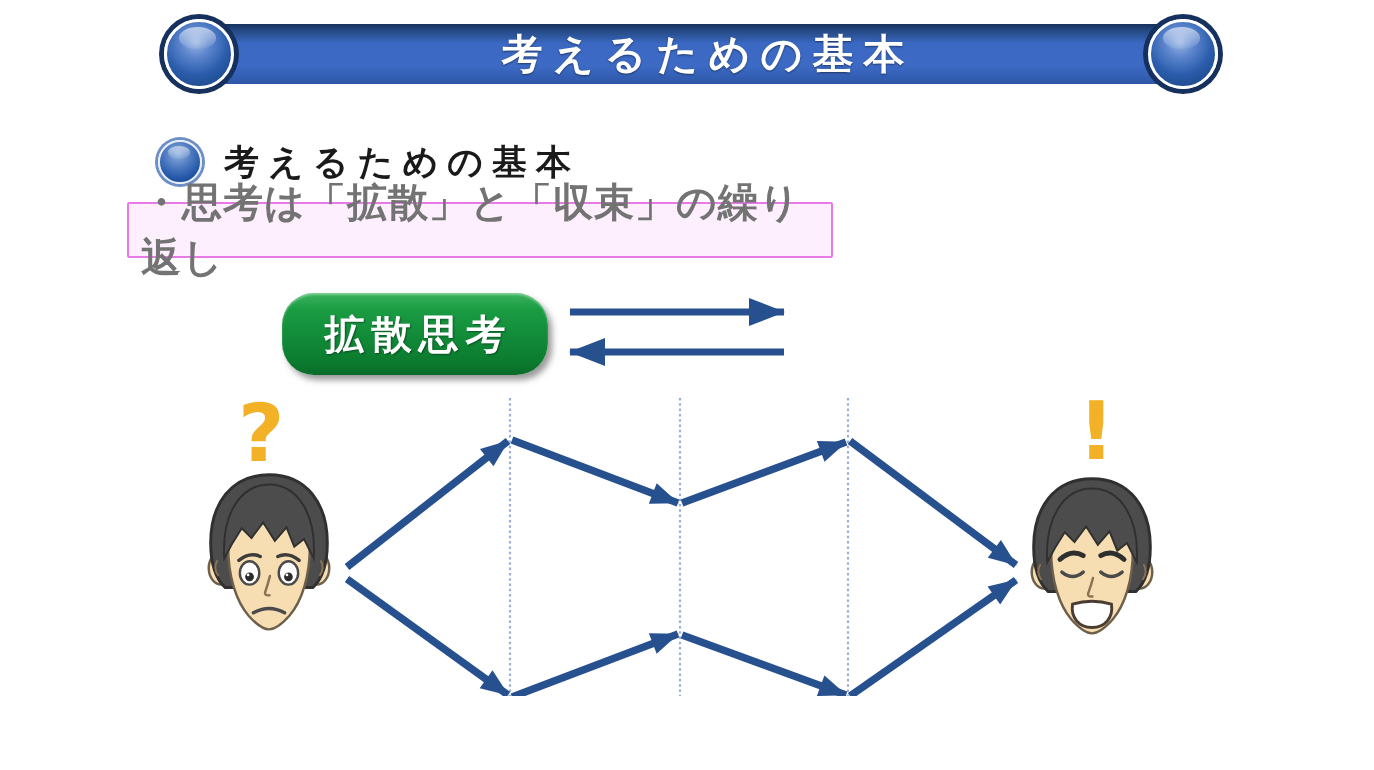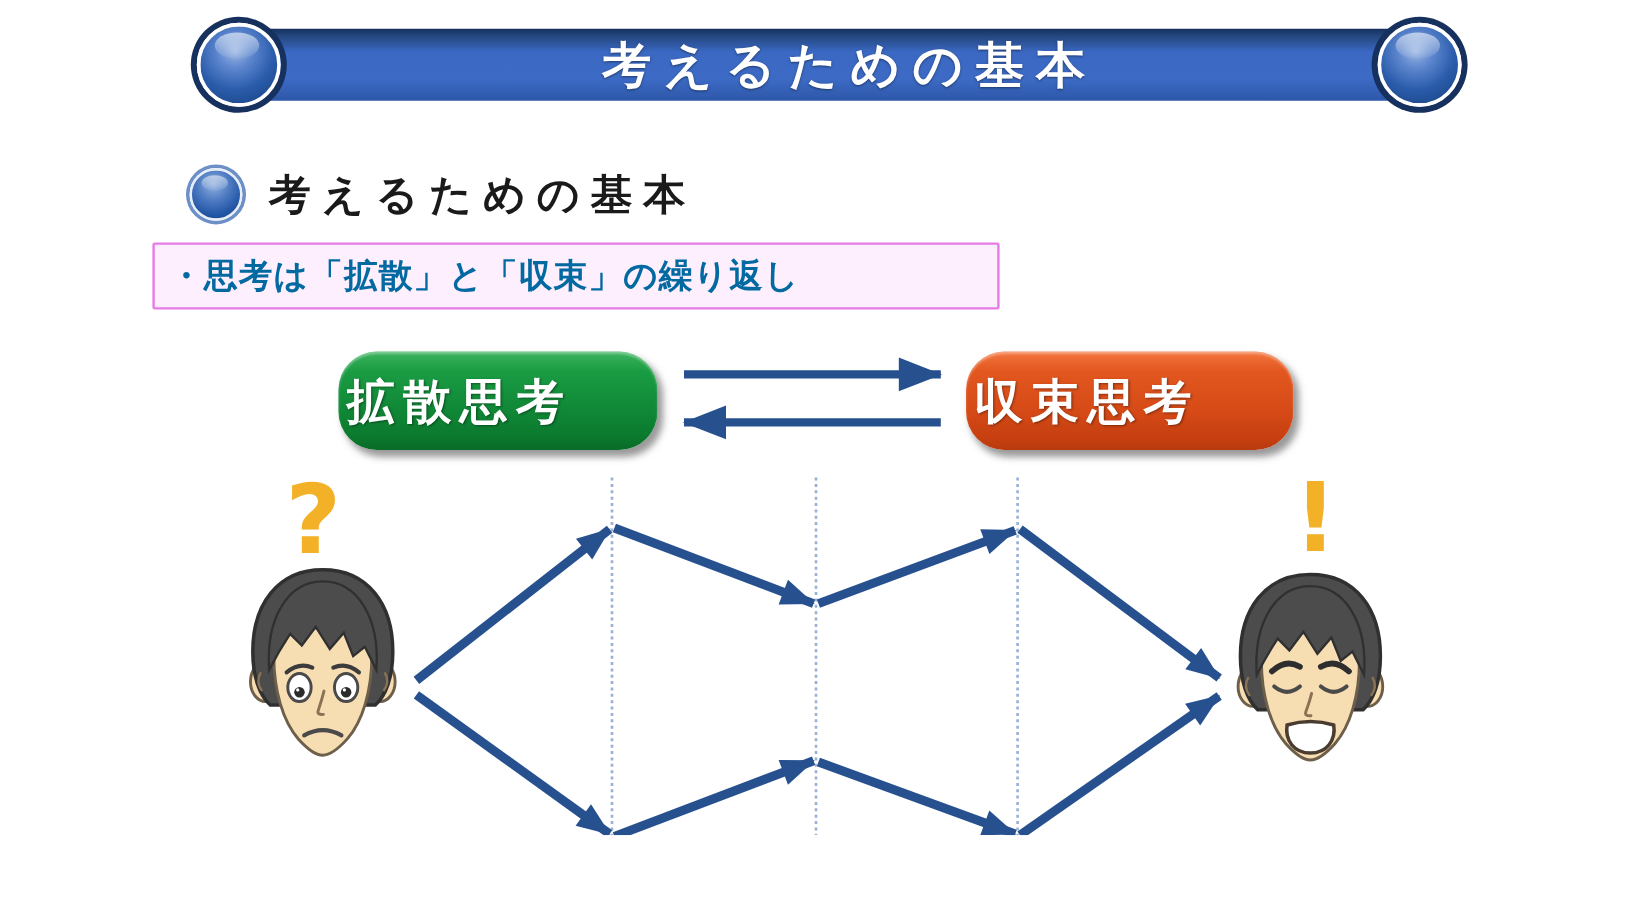--- a/index.html
+++ b/index.html
@@ -40,26 +40,26 @@
     background:linear-gradient(180deg,rgba(255,255,255,.55),rgba(255,255,255,.05));
   }
   .heading-text{margin-left:22px;font-size:35px;font-weight:bold;color:#1a1a1a;letter-spacing:9px;}
 
   
   .note-box{
     position:absolute;left:127px;top:202px;width:706px;height:56px;box-sizing:border-box;
     border:2px solid #e87ae8;background:#fdeffd;border-radius:2px;
     display:flex;align-items:center;padding-left:12px;
   }
-  .note-text{font-size:28px;font-weight:bold;color:#0369a1;letter-spacing:1px;}
+  .note-text{font-size:40px;font-weight:bold;color:#737373;letter-spacing:1px;}
 
   
   .pill{
     position:absolute;height:82px;border-radius:32px;
-    display:flex;align-items:center;justify-content:flex-start;
+    display:flex;align-items:center;justify-content:center;
     box-shadow:4px 5px 6px rgba(70,70,70,.55), inset 0 2px 2px rgba(255,255,255,.35);
   }
   .pill .pill-label{
     color:#ffffff;font-size:40px;font-weight:bold;letter-spacing:7px;padding-left:7px;
     text-shadow:1px 1px 2px rgba(0,0,0,.4);
   }
   .pill-green{
     left:282px;top:293px;width:266px;
     background:linear-gradient(180deg,#3cb35e 0%,#1a9c43 20%,#118a38 55%,#0b7a2e 85%,#096b28 100%);
   }
@@ -96,23 +96,20 @@
     <div class="bullet-sphere"></div>
     <span class="heading-text">考えるための基本</span>
   </div>
 
   <div class="note-box">
     <span class="note-text">・思考は「拡散」と「収束」の繰り返し</span>
   </div>
 
   <div class="pill pill-green">
     <span class="pill-label">拡散思考</span>
-  </div>
-  <div class="pill pill-orange">
-    <span class="pill-label">収束思考</span>
   </div>
 
   <svg class="overlay" width="1374" height="770" viewBox="0 0 1374 770">
     <defs>
       <marker id="md" markerUnits="userSpaceOnUse" markerWidth="30" markerHeight="24" refX="28" refY="12" orient="auto">
         <path d="M1,1 L29,12 L1,23 Z" fill="#27508f"></path>
       </marker>
       <marker id="mb" markerUnits="userSpaceOnUse" markerWidth="38" markerHeight="30" refX="36" refY="15" orient="auto">
         <path d="M1,1 L37,15 L1,29 Z" fill="#27508f"></path>
       </marker>

